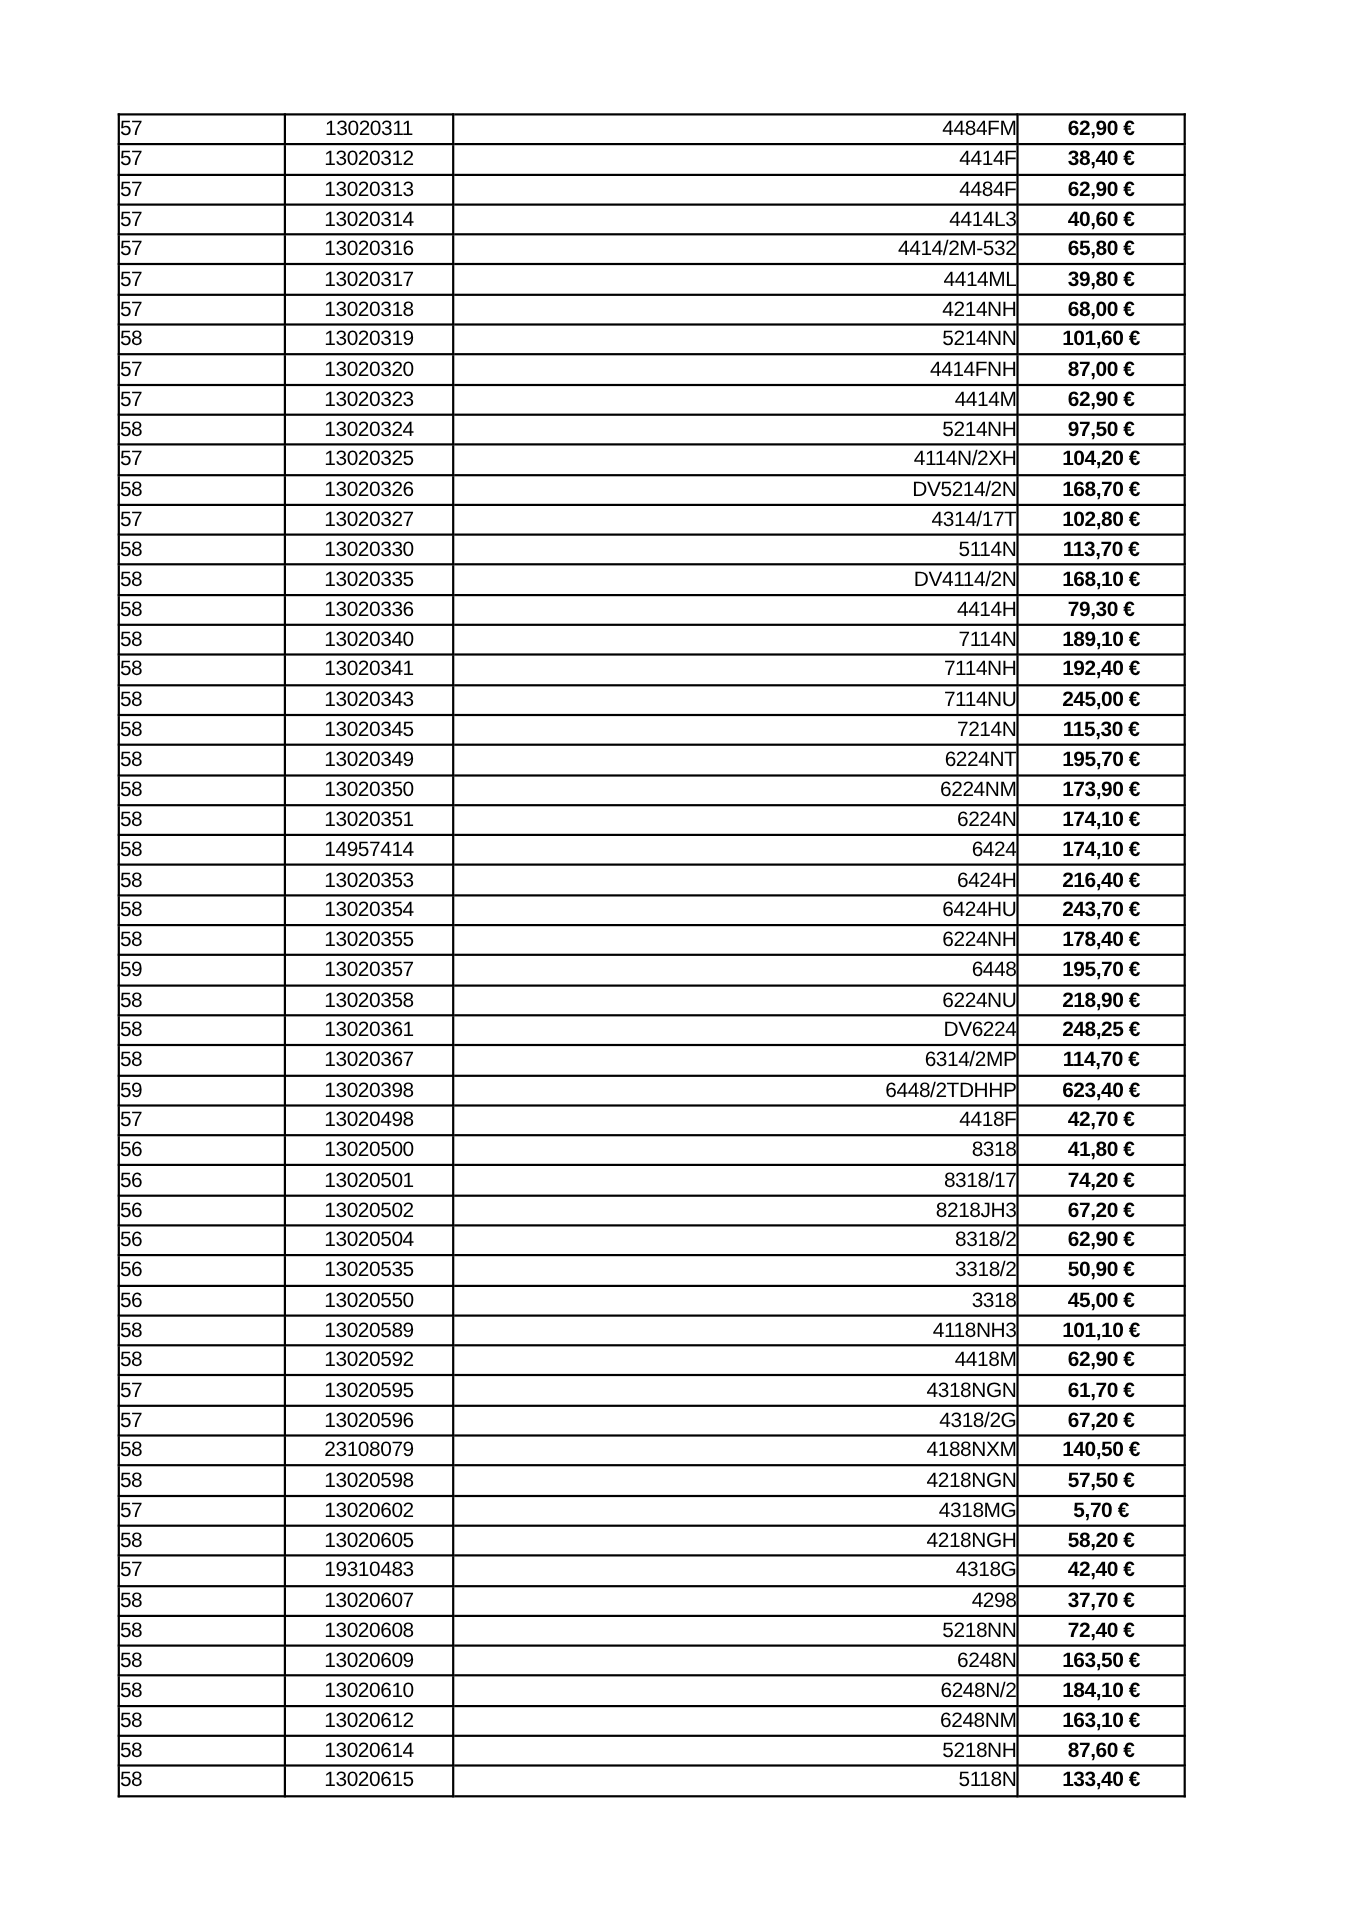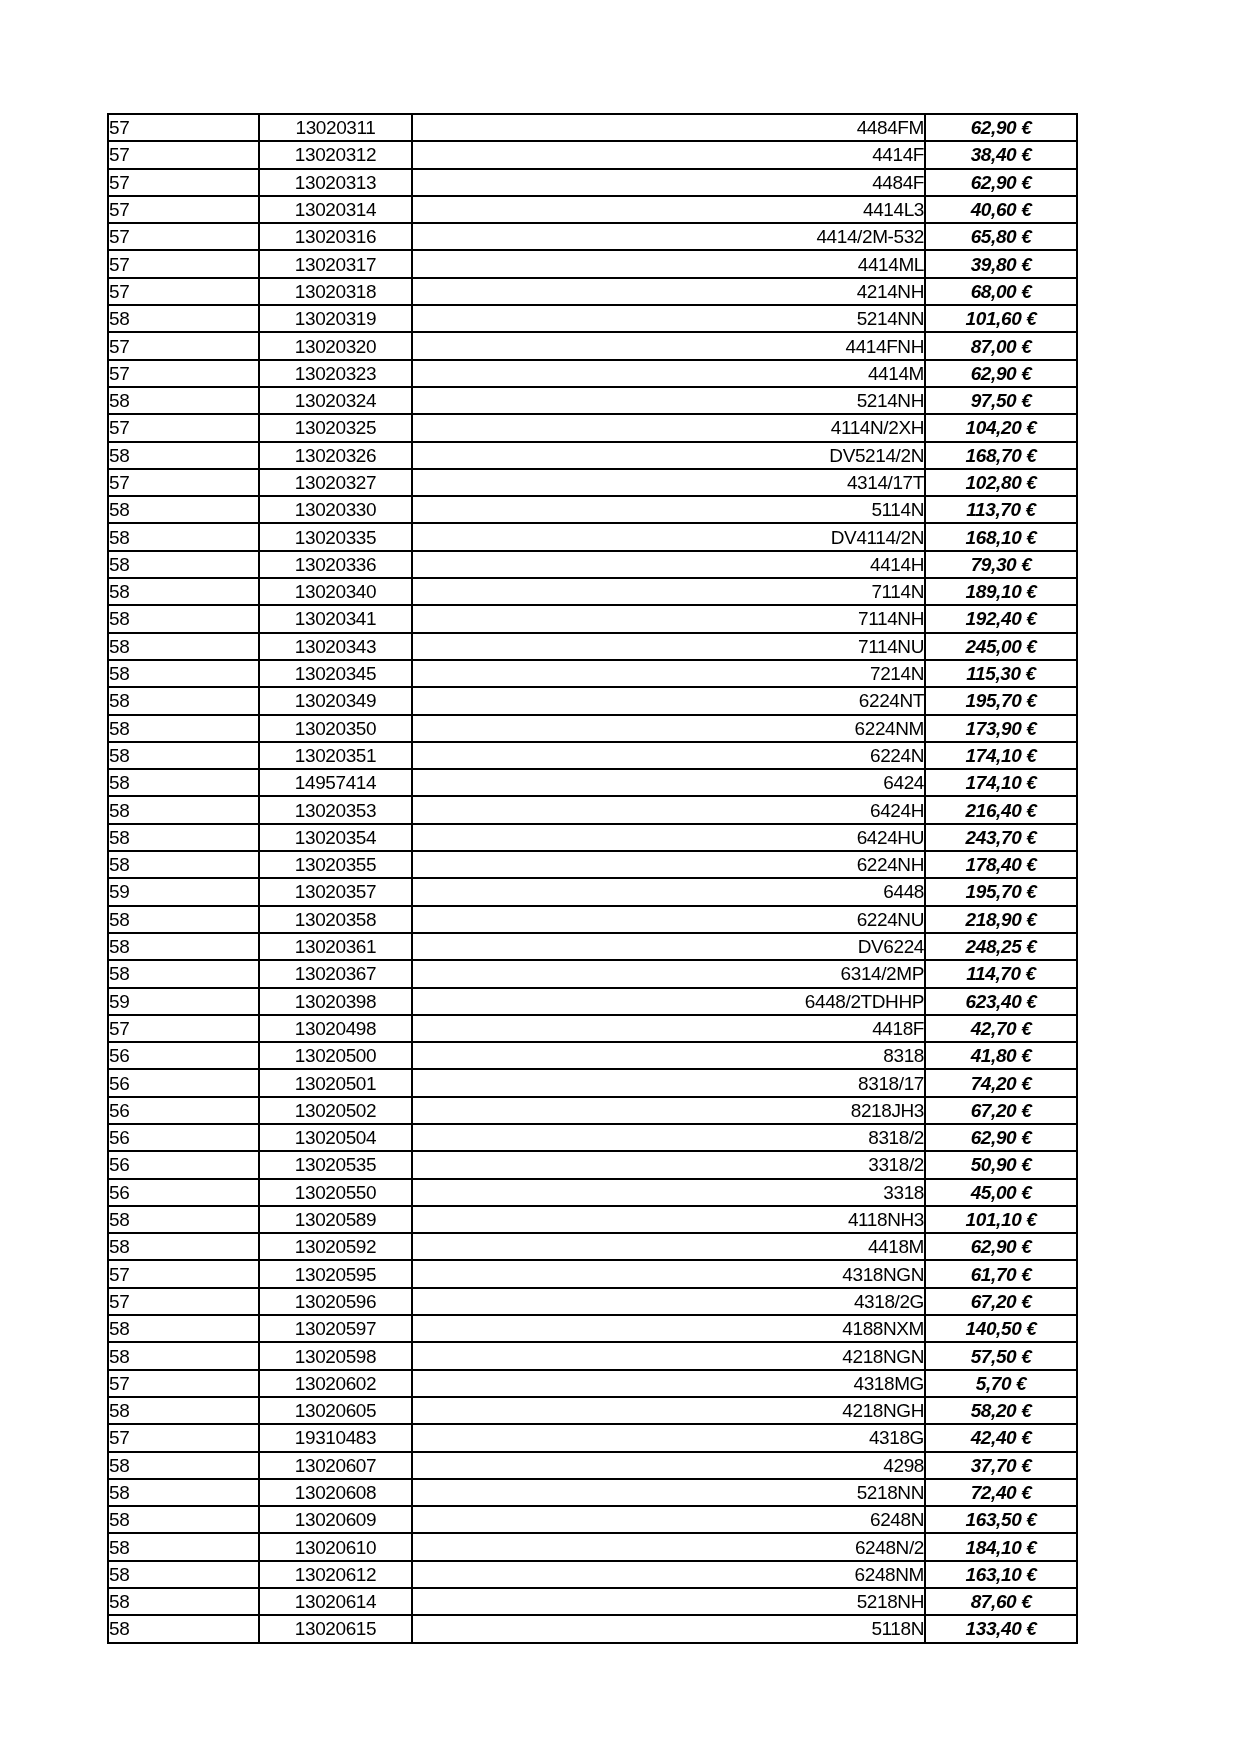--- a/index.html
+++ b/index.html
@@ -14,21 +14,21 @@
   }
   .page {
     position: relative;
     width: 1241px;
     height: 1755px;
     background: #ffffff;
   }
   table.price-table {
     position: absolute;
     left: 107px;
-    top: 113px;
+    top: 103px;
     width: 859px;
     border-collapse: collapse;
     table-layout: fixed;
   }
   table.price-table td {
     border: 2px solid #000000;
     height: 25.3px;
     padding: 0;
     font-size: 19px;
     letter-spacing: -0.4px;
@@ -39,21 +39,20 @@
   }
   td.col-page   { width: 149px; text-align: left;  padding-left: 5px; }
   td.col-art    { width: 151px; text-align: center; margin-left: 39px; }
   td.col-model  { width: 511px; text-align: right;  padding-left: 6px; }
   td.col-price  {
     width: 150px;
     text-align: center;
     font-weight: bold;
     font-size: 18px;
     letter-spacing: -0.2px;
-    font-style: italic;
   }
 </style>
 </head>
 <body>
 
 <div class="page">
   <table class="price-table">
     <tbody>
         <tr>
     <td class="col-page">57</td>
@@ -314,21 +313,21 @@
     <td class="col-price">61,70 €</td>
   </tr>
         <tr>
     <td class="col-page">57</td>
     <td class="col-art">13020596</td>
     <td class="col-model">4318/2G</td>
     <td class="col-price">67,20 €</td>
   </tr>
         <tr>
     <td class="col-page">58</td>
-    <td class="col-art">13020597</td>
+    <td class="col-art">23108079</td>
     <td class="col-model">4188NXM</td>
     <td class="col-price">140,50 €</td>
   </tr>
         <tr>
     <td class="col-page">58</td>
     <td class="col-art">13020598</td>
     <td class="col-model">4218NGN</td>
     <td class="col-price">57,50 €</td>
   </tr>
         <tr>

